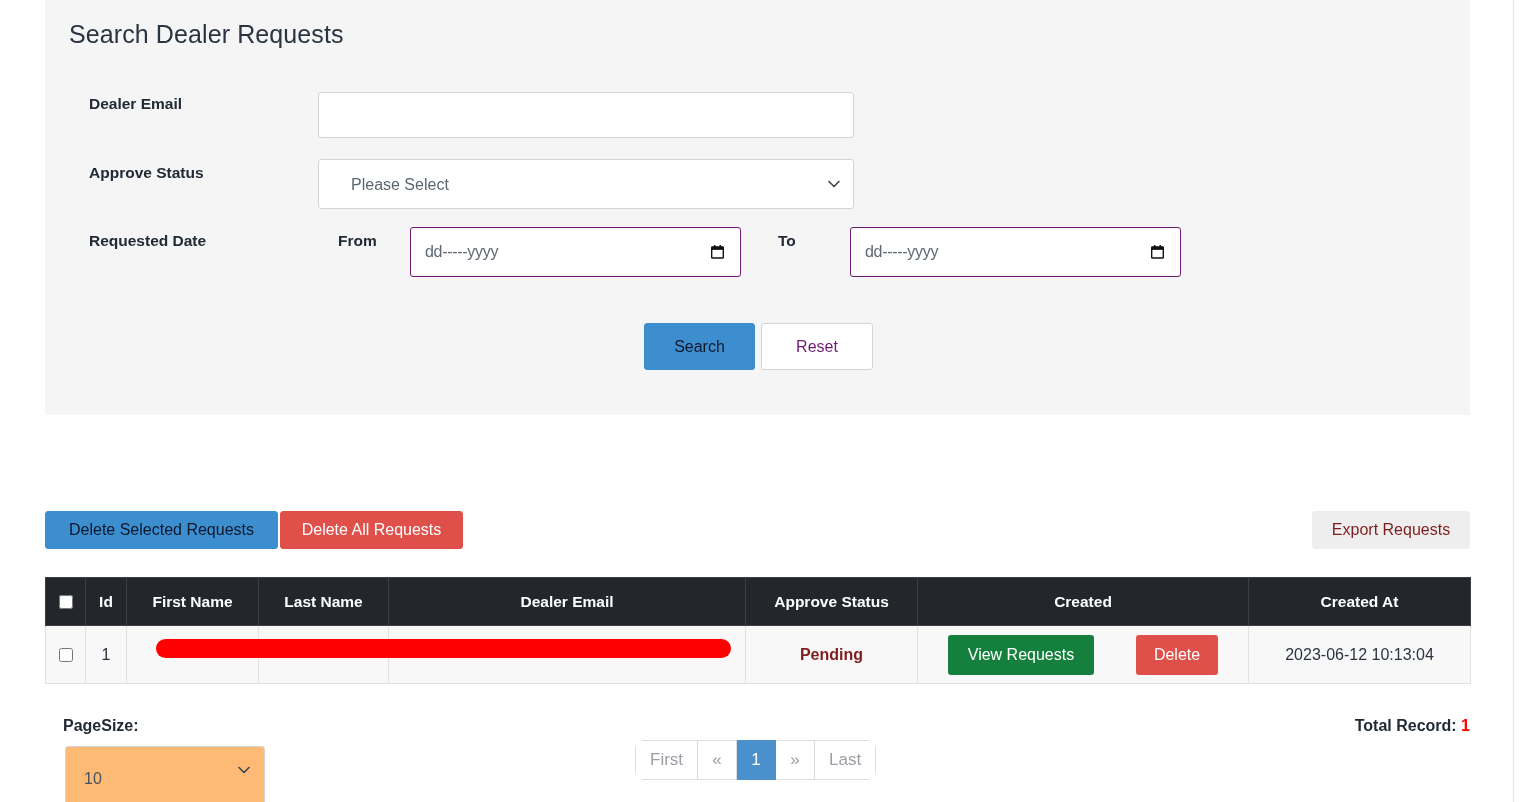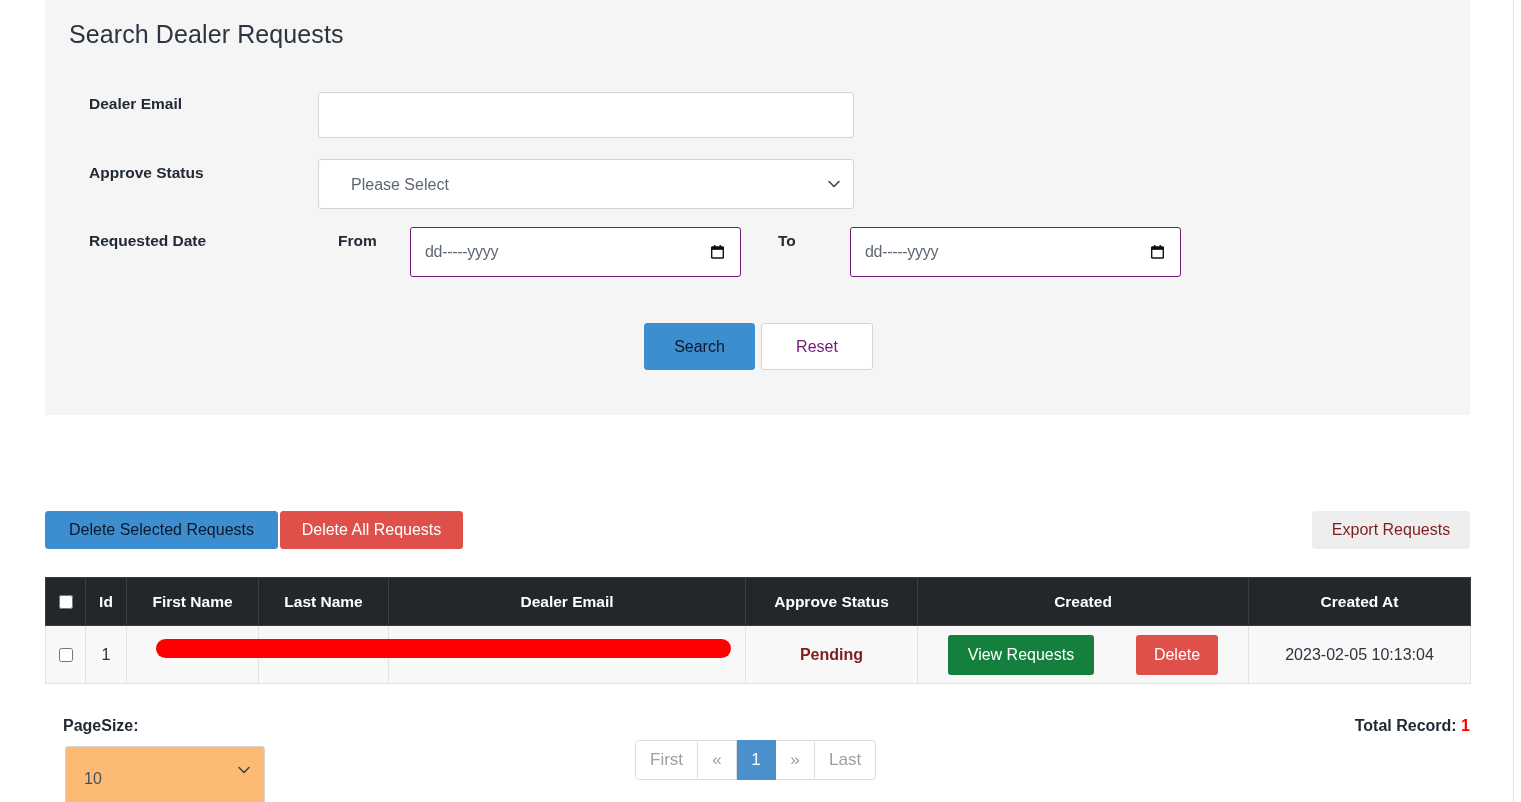--- a/index.html
+++ b/index.html
@@ -223,21 +223,21 @@
     -webkit-appearance: none;
     outline: none;
     cursor: pointer;
   }
 
   .pager {
     position: absolute;
     left: 635px; top: 740px;
     display: flex;
     height: 40px;
-    border-radius: 4px;
+    border-radius: 9px;
     overflow: hidden;
   }
   .pg {
     min-width: 39px;
     height: 40px;
     padding: 0 14px;
     display: flex;
     align-items: center;
     justify-content: center;
     background: #ffffff;
@@ -354,21 +354,21 @@
           <td class="col-st">
             <span class="status-pending">Pending</span>
           </td>
           <td class="col-ac">
             <div class="cell-actions">
               <span class="act-btn act-view btn-success">View Requests</span>
               <span style="display:inline-block; width:42px;"></span>
               <span class="act-btn act-del btn-danger">Delete</span>
             </div>
           </td>
-          <td class="col-ca">2023-02-05 10:13:04</td>
+          <td class="col-ca">2023-06-12 10:13:04</td>
         </tr>
       </tbody>
     </table>
   </div>
 
   <div class="redact-bar"></div>
 
   <div class="pagesize-label">PageSize:</div>
 
   <div class="pagesize-wrap">

